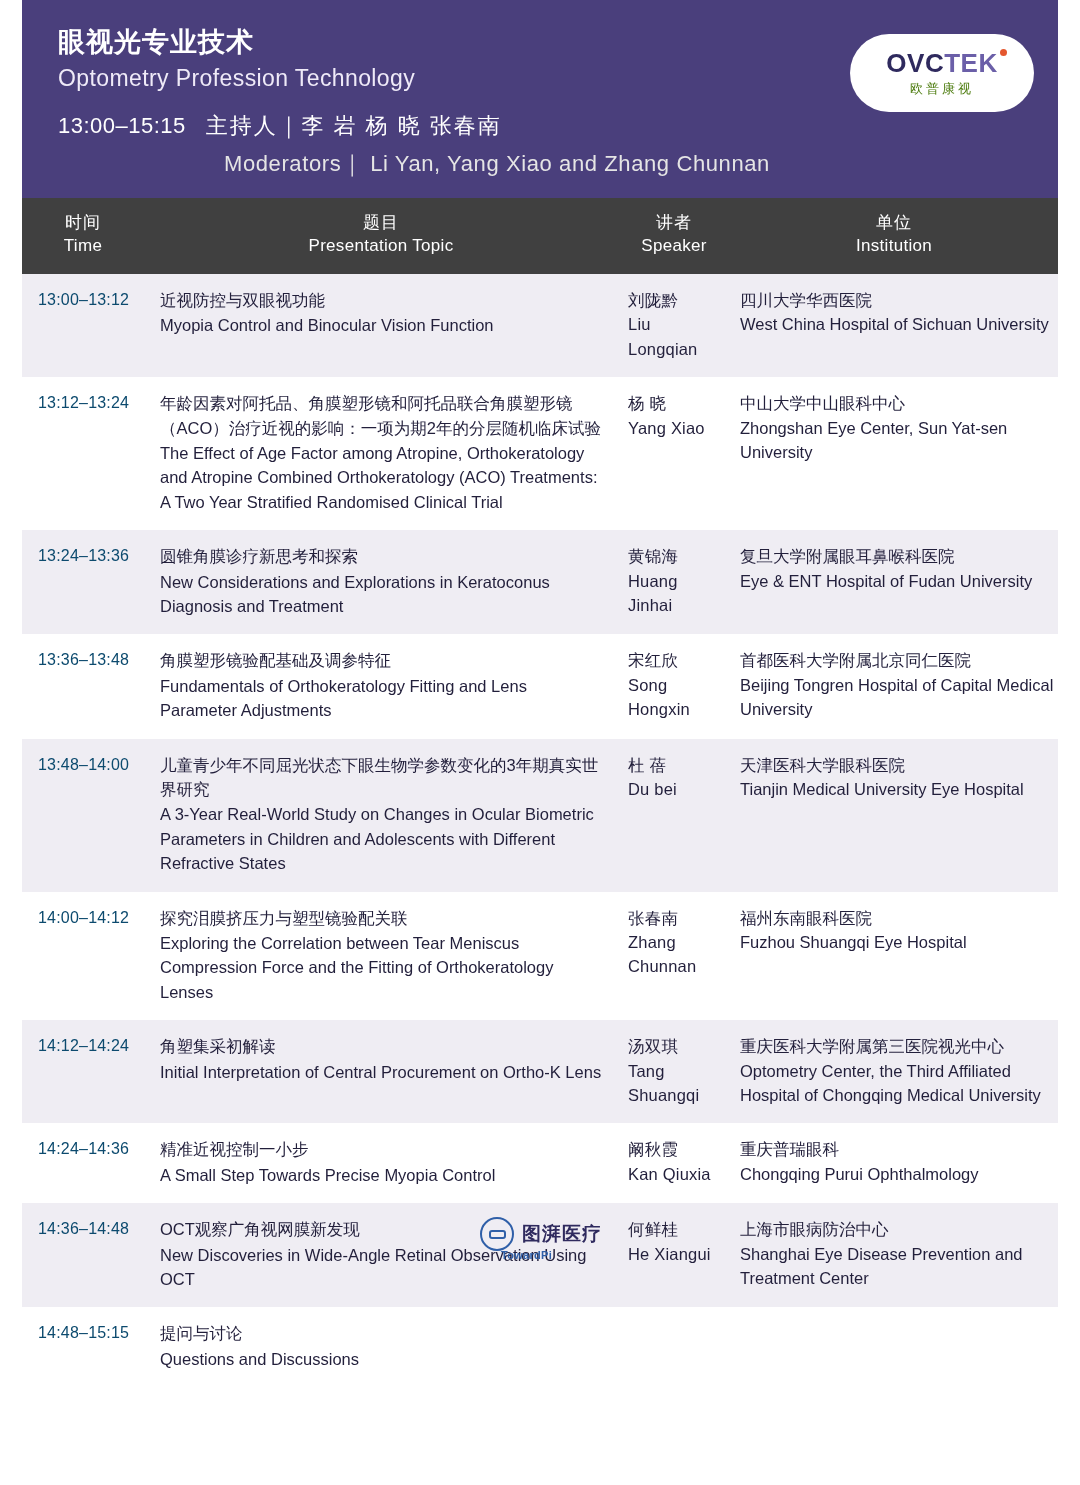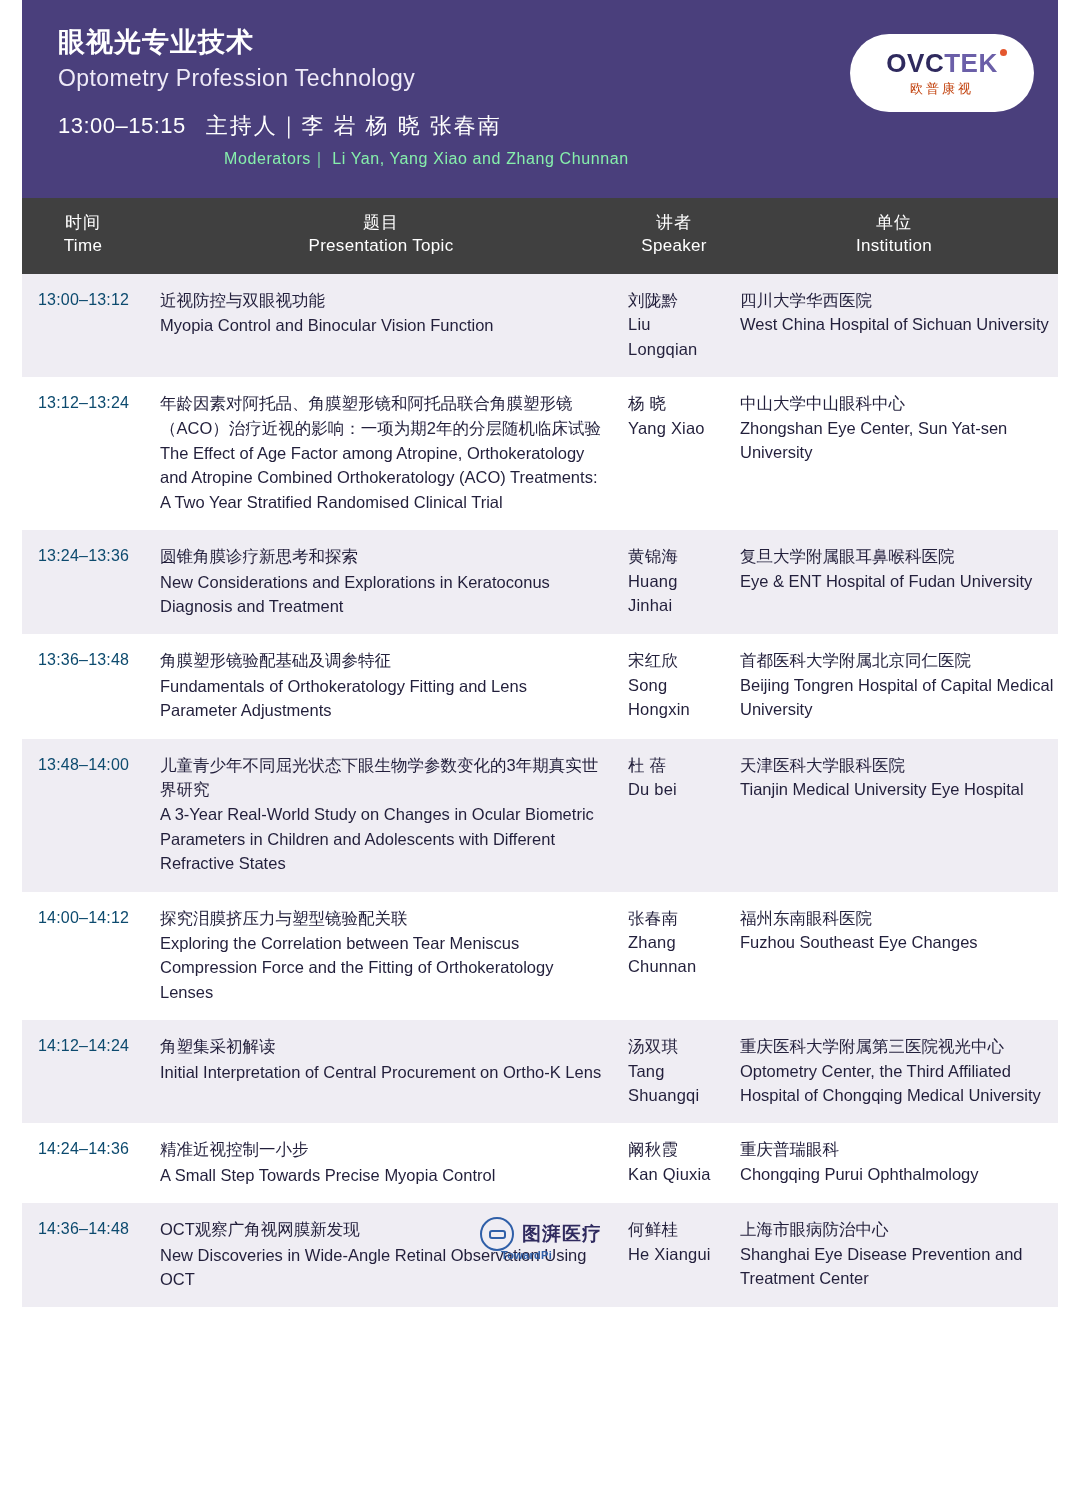--- a/index.html
+++ b/index.html
@@ -55,23 +55,23 @@
   }
   .header-time {
     font-size: 22px;
     letter-spacing: 0.5px;
   }
   .header-host-cn {
     font-size: 22px;
     letter-spacing: 2px;
   }
   .header-host-en {
-    font-size: 16px;
+    font-size: 22px;
     letter-spacing: 0.6px;
-    color: #86efac;
+    color: #e5e5e5;
     margin: 8px 0 4px 172px;
   }
 
   
   .logo {
     position: absolute;
     right: 24px;
     top: 34px;
     width: 184px;
     height: 78px;
@@ -96,21 +96,21 @@
     right: -9px;
     top: 1px;
     width: 7px;
     height: 7px;
     border-radius: 50%;
     background: #e4572e;
   }
   .logo-sub {
     font-size: 13px;
     letter-spacing: 3px;
-    color: #c2410c;
+    color: #4d7c0f;
   }
 
   
   table.schedule {
     width: 100%;
     border-collapse: collapse;
     table-layout: fixed;
   }
   thead th {
     background: #404040;
@@ -332,21 +332,21 @@
         <td class="topic">
           <span class="cn">探究泪膜挤压力与塑型镜验配关联</span>
           <span class="en">Exploring the Correlation between Tear Meniscus Compression Force and the Fitting of Orthokeratology Lenses</span>
         </td>
         <td class="speaker">
           <span class="cn">张春南</span>
           <span class="en">Zhang Chunnan</span>
         </td>
         <td class="inst">
           <span class="cn">福州东南眼科医院</span>
-          <span class="en">Fuzhou Southeast Eye Changes</span>
+          <span class="en">Fuzhou Shuangqi Eye Hospital</span>
         </td>
       </tr>
 
       <tr class="alt">
         <td class="time">14:12–14:24</td>
         <td class="topic">
           <span class="cn">角塑集采初解读</span>
           <span class="en">Initial Interpretation of Central Procurement on Ortho-K Lens</span>
         </td>
         <td class="speaker">
@@ -389,16 +389,29 @@
         <td class="speaker">
           <span class="cn">何鲜桂</span>
           <span class="en">He Xiangui</span>
         </td>
         <td class="inst">
           <span class="cn">上海市眼病防治中心</span>
           <span class="en">Shanghai Eye Disease Prevention and Treatment Center</span>
         </td>
       </tr>
 
+      <tr class="plain">
+        <td class="time">14:48–15:15</td>
+        <td class="topic">
+          <span class="cn">提问与讨论</span>
+          <span class="en">Questions and Discussions</span>
+        </td>
+        <td class="speaker">
+          <span class="cn"></span>
+        </td>
+        <td class="inst">
+          <span class="cn"></span>
+        </td>
+      </tr>
 
     </tbody>
   </table>
 </div>
 
 </body></html>

